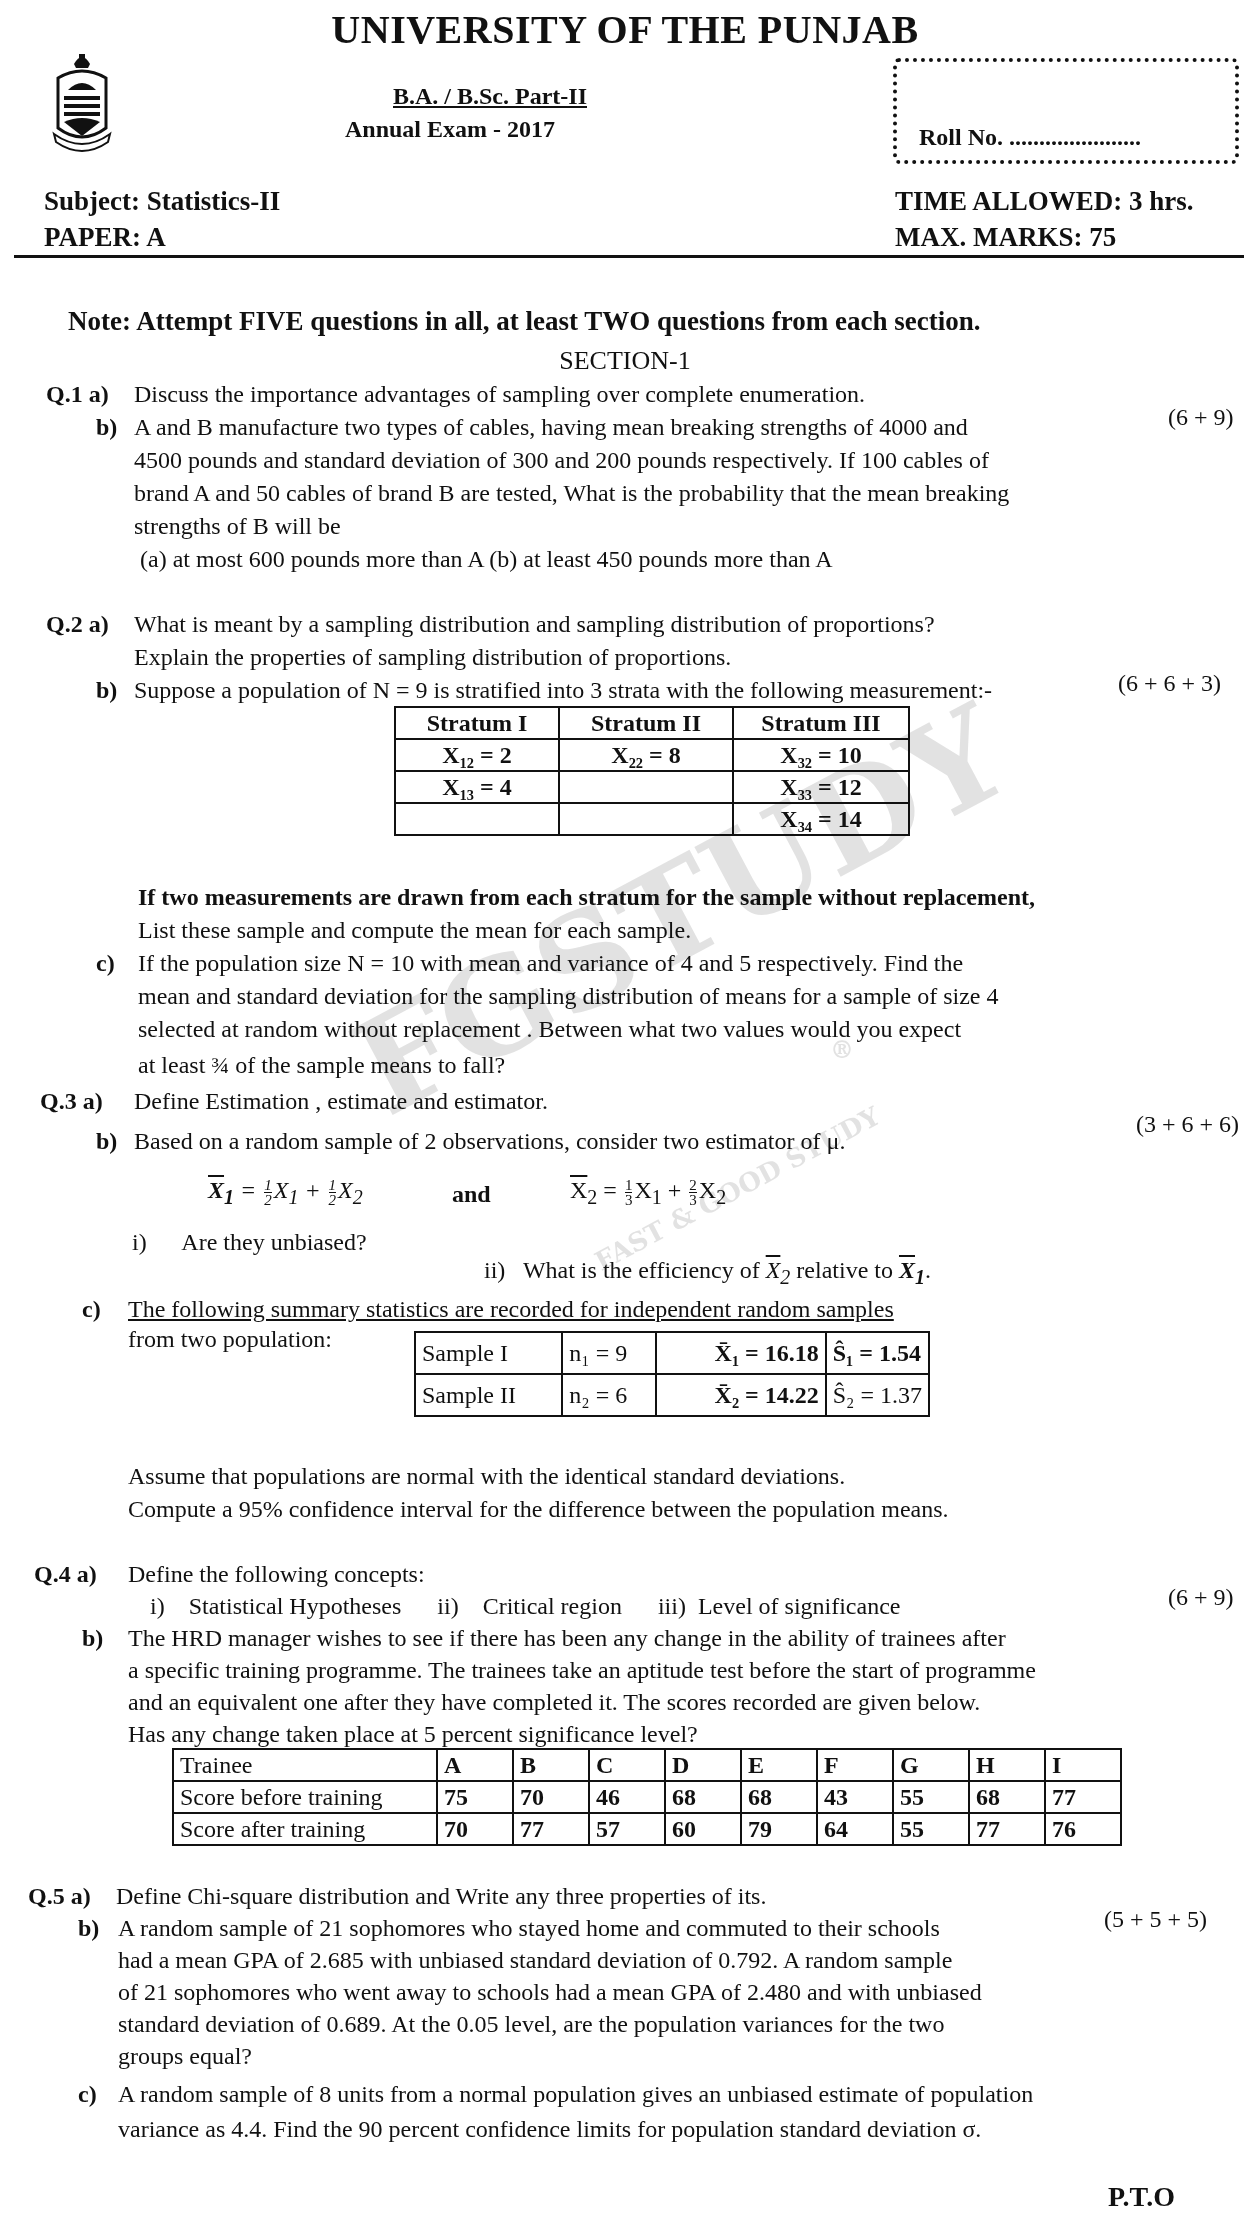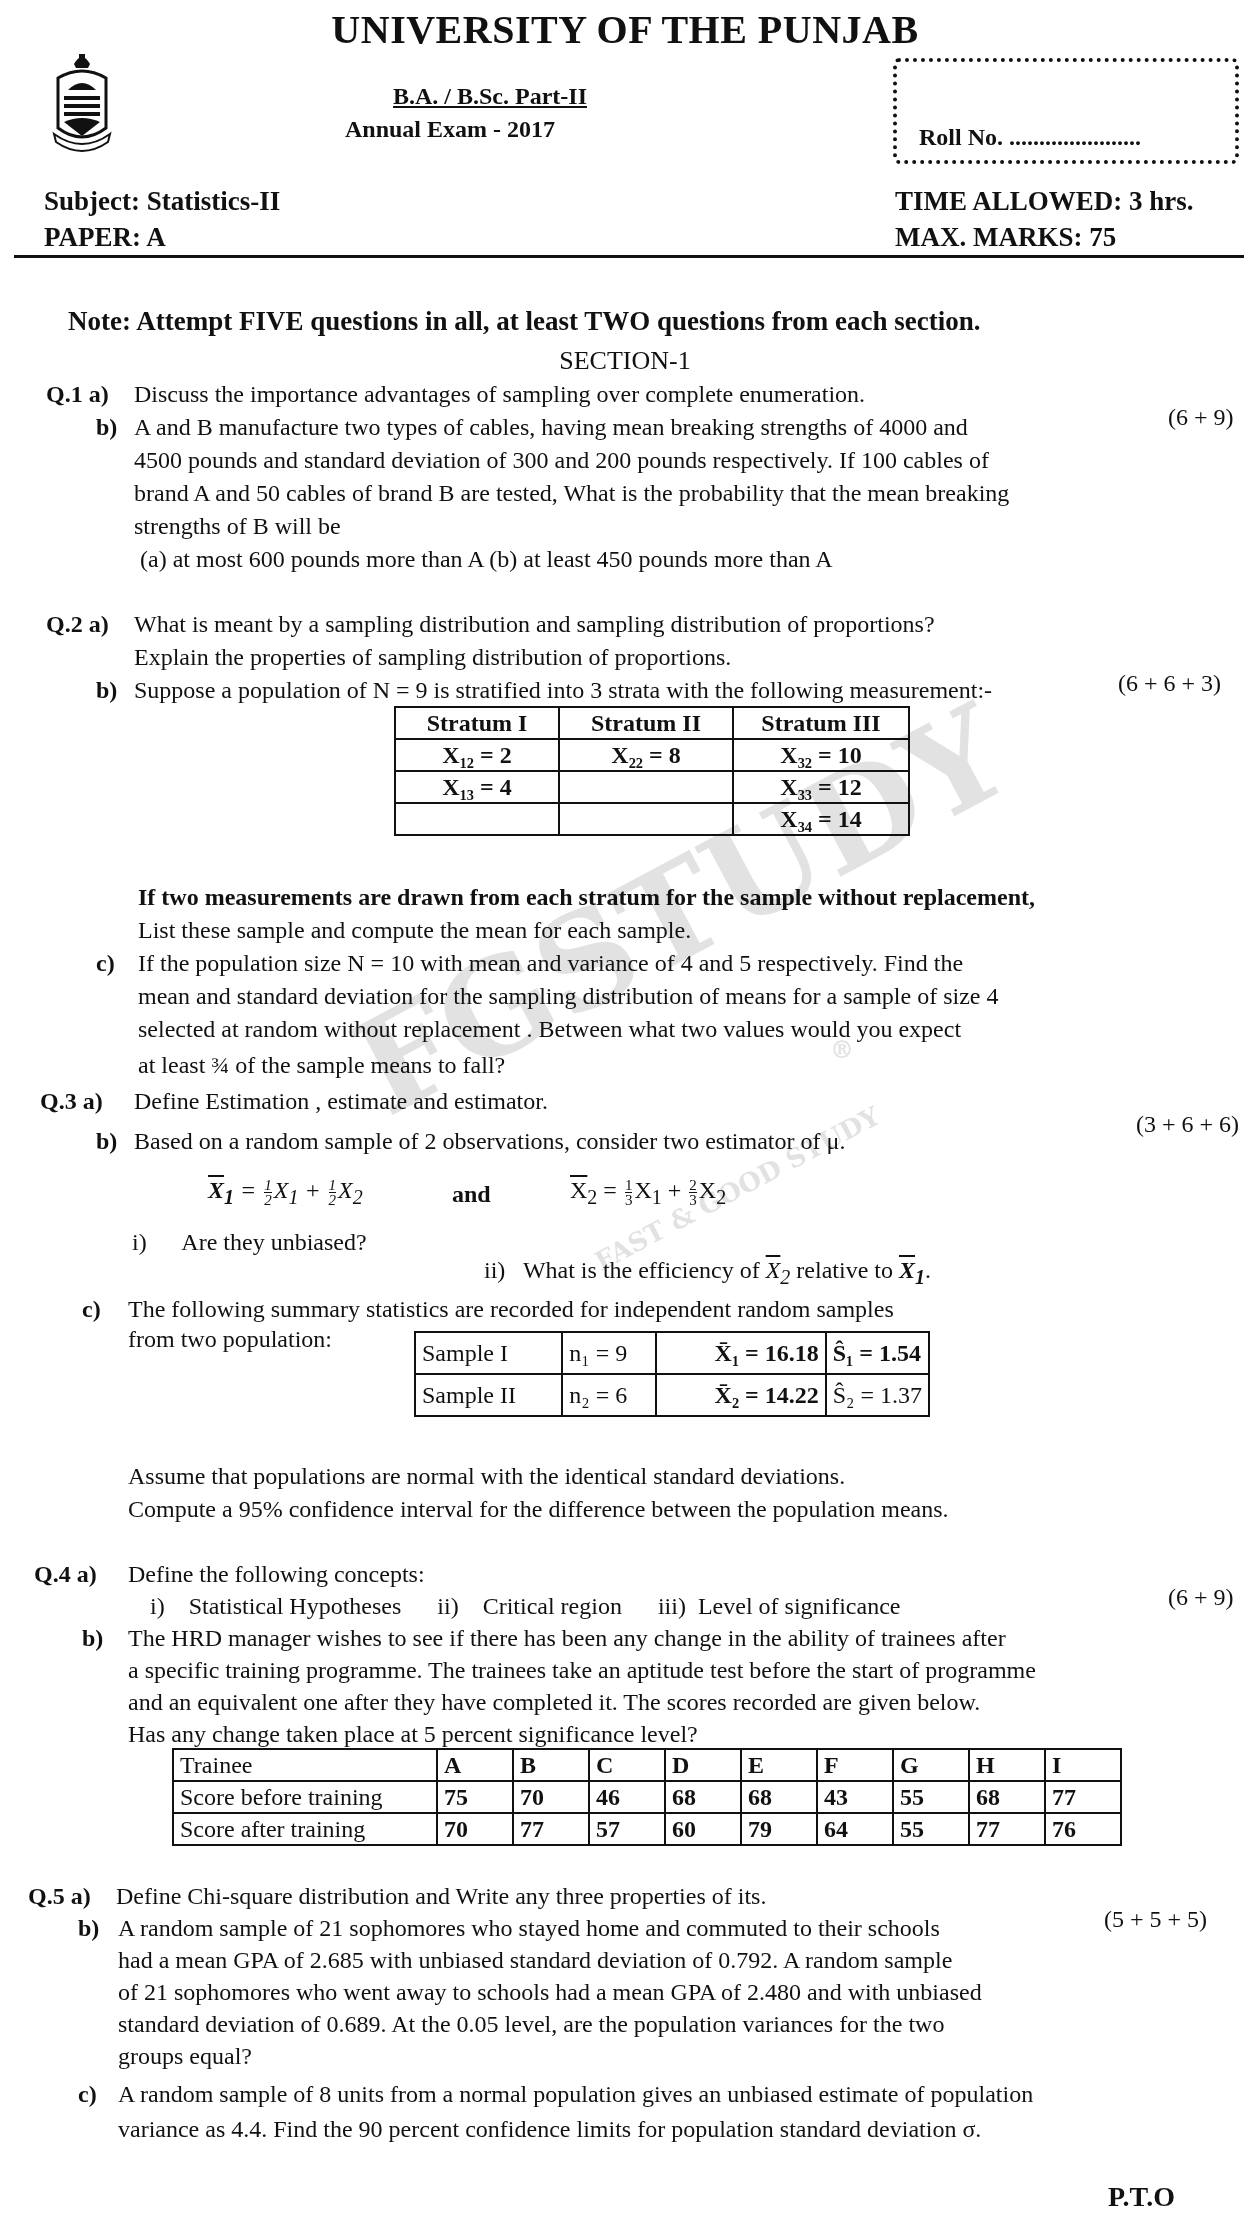--- a/index.html
+++ b/index.html
@@ -133,21 +133,21 @@
     +
     <span class="frac"><span class="num">2</span><span>3</span></span><span>X</span><sub>2</sub>
   </div>
 
   <div class="abs t" style="left:132px; top:1228px; white-space:pre;">i)      Are they unbiased?</div>
   <div class="abs t" style="left:460px; top:1228px; white-space:pre;">
     <span>ii)   What is the efficiency of </span><span style="font-style:italic;"><span class="ovl">X</span><sub>2</sub></span><span> relative to </span><span class="b" style="font-style:italic;"><span class="ovl">X</span><sub>1</sub></span>.
   </div>
 
   <div class="abs t b" style="left:82px; top:1295px;">c)</div>
-  <div class="abs t" style="left:128px; top:1295px;">The following summary statistics are recorded for independent random samples</div>
+  <div class="abs t" style="left:128px; top:1295px;text-decoration:underline;">The following summary statistics are recorded for independent random samples</div>
   <div class="abs t" style="left:128px; top:1325px;">from two population:</div>
 
   <table class="grid" style="left:414px; top:1331px; width:516px;">
     <tbody>
         <tr>
       <td style="width:160px; height:40px;">Sample I</td>
       <td style="width:95px;">n₁ = 9</td>
       <td class="b" style="width:190px; text-align:right;">X̄₁ = 16.18</td>
       <td class="b">Ŝ₁ = 1.54</td>
     </tr>

